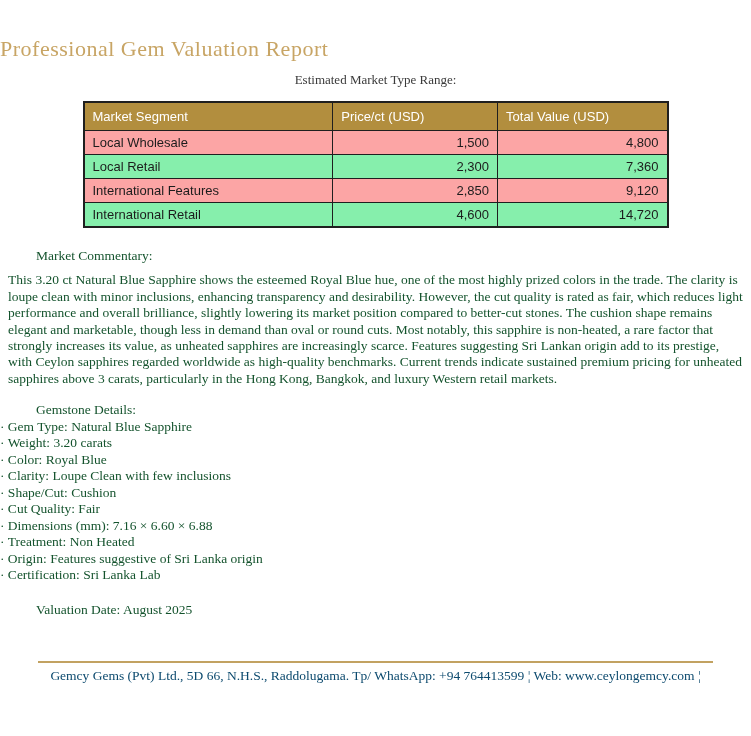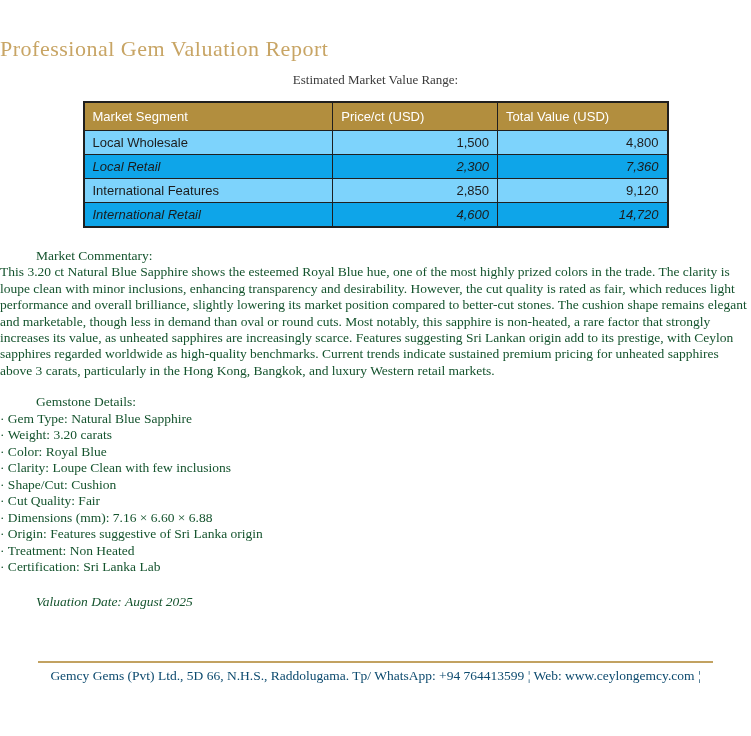--- a/index.html
+++ b/index.html
@@ -51,58 +51,56 @@
     background: #b28e3e;
     color: #ffffff;
     font-weight: normal;
     text-align: left;
     padding: 6px 8px;
     border: 1px solid #1f1f1f;
   }
   table.market-table td {
     padding: 4px 8px;
     border: 1px solid #1f1f1f;
-    background: #7dd3fc;
+    background: #fca5a5;
   }
   table.market-table tr.alt td {
-    background: #0ea5e9;
-    font-style: italic;
+    background: #86efac;
   }
   table.market-table td.num {
     text-align: right;
   }
   table.market-table col.c1 { width: 242px; }
   table.market-table col.c2 { width: 160px; }
   table.market-table col.c3 { width: 165px; }
   .body-block {
     margin: 0 33px 0 36px;
     font-size: 13.5px;
     line-height: 16.4px;
     color: #14532d;
   }
   .commentary-heading {
     margin-top: 20px;
   }
   .commentary-text {
-    margin: 0;
+    margin: 8px;
   }
   .details-heading {
     margin-top: 15px;
   }
   ul.details-list {
     list-style: none;
     margin: 0;
     padding: 0;
   }
   ul.details-list li {
     line-height: 16.5px;
   }
   .valuation-date {
     margin-top: 18px;
-    font-style: italic;
   }
   .report-footer {
     position: absolute;
     left: 38px;
     right: 38px;
     top: 661px;
     border-top: 2px solid #c2a261;
     padding-top: 4px;
     text-align: center;
     font-size: 13.5px;
@@ -110,21 +108,21 @@
     color: #0c4a6e;
   }
 </style>
 </head>
 <body>
 
 <div class="page">
 
   <h1 class="report-title">Professional Gem Valuation Report</h1>
 
-  <div class="value-range-label">Estimated Market Value Range:</div>
+  <div class="value-range-label">Estimated Market Type Range:</div>
 
   <table class="market-table">
     <colgroup>
       <col class="c1">
         <col class="c2">
         <col class="c3">
     </colgroup>
     <thead>
       <tr>
         <th>Market Segment</th>
@@ -161,22 +159,22 @@
 
   <div class="body-block details-heading">Gemstone Details:</div>
   <ul class="body-block details-list">
     <li>· Gem Type: Natural Blue Sapphire</li>
     <li>· Weight: 3.20 carats</li>
     <li>· Color: Royal Blue</li>
     <li>· Clarity: Loupe Clean with few inclusions</li>
     <li>· Shape/Cut: Cushion</li>
     <li>· Cut Quality: Fair</li>
     <li>· Dimensions (mm): 7.16 × 6.60 × 6.88</li>
+    <li>· Treatment: Non Heated</li>
     <li>· Origin: Features suggestive of Sri Lanka origin</li>
-    <li>· Treatment: Non Heated</li>
     <li>· Certification: Sri Lanka Lab</li>
   </ul>
 
   <div class="body-block valuation-date">Valuation Date: August 2025</div>
 
   <footer class="report-footer">
     <div>Gemcy Gems (Pvt) Ltd., 5D 66, N.H.S., Raddolugama. Tp/ WhatsApp: +94 764413599 ¦ Web: www.ceylongemcy.com ¦</div>
   </footer>
 
 </div>

